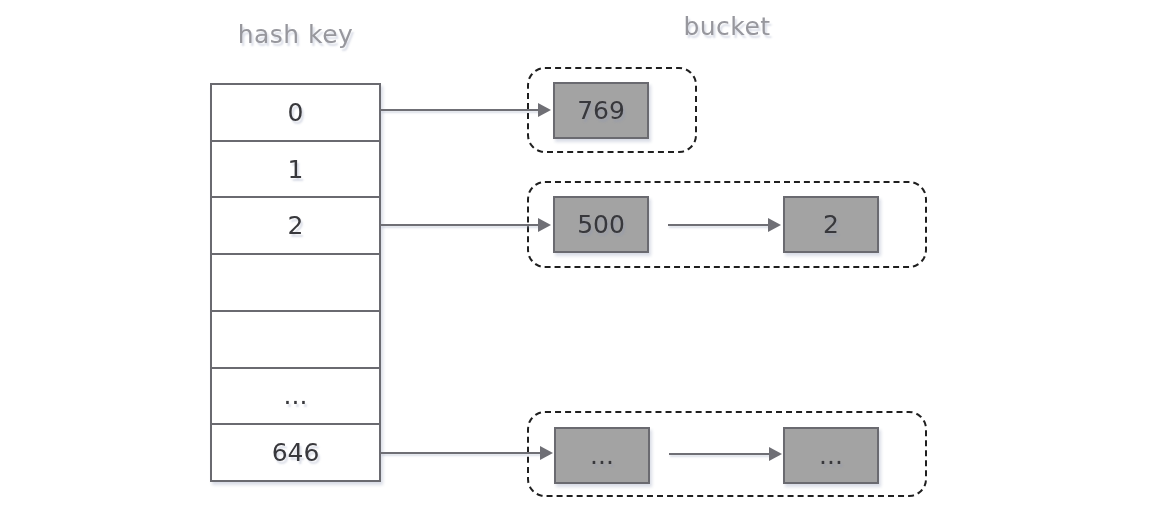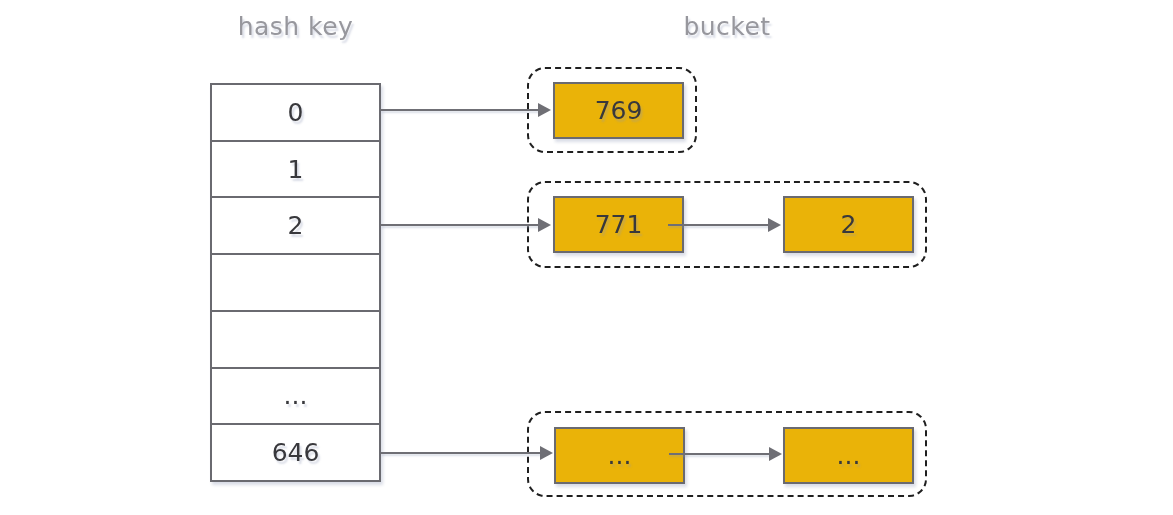--- a/index.html
+++ b/index.html
@@ -50,22 +50,22 @@
     text-shadow: 2px 3px 2px var(--shadow_tint);
   }
   .hcell:first-child { border-top: none; }
   .bucket {
     position: absolute;
     border: 2px dashed var(--dashed_border);
     border-radius: 18px;
   }
   .node {
     position: absolute;
-    width: 131px; height: 57px;
-    background: #eab308;
+    width: 96px; height: 57px;
+    background: #a3a3a3;
     border: 2px solid var(--box_border);
     display: flex;
     align-items: center;
     justify-content: center;
     font-size: 25px;
     color: var(--text);
     box-shadow: 2px 3px 3px var(--shadow_tint);
     text-shadow: 2px 3px 2px var(--shadow_tint);
   }
   .arrow {
@@ -81,39 +81,39 @@
     border-left: 13px solid var(--arrow);
     border-top: 7px solid transparent;
     border-bottom: 7px solid transparent;
   }
 </style>
 </head>
 <body>
 
 <div class="canvas">
 
-  <div class="diagram-label" style="left:210px; top:12px; width:171px;text-align:center;">hash key</div>
+  <div class="diagram-label" style="left:210px; top:20px; width:171px;text-align:center;">hash key</div>
   <div class="diagram-label" style="left:527px; top:12px; width:400px;">bucket</div>
 
   <div class="htable">
     <div class="hcell">0</div>
     <div class="hcell">1</div>
     <div class="hcell">2</div>
     <div class="hcell"></div>
     <div class="hcell"></div>
     <div class="hcell">...</div>
     <div class="hcell">646</div>
   </div>
 
   <div class="bucket" style="left:527px; top:67px; width:170px; height:86px;">
     <div class="node" style="left:24px; top:13px;">769</div>
   </div>
 
   <div class="bucket" style="left:527px; top:181px; width:400px; height:87px;">
-    <div class="node" style="left:24px; top:13px;">771</div>
+    <div class="node" style="left:24px; top:13px;">500</div>
     <div class="node" style="left:254px; top:13px;">2</div>
   </div>
 
   <div class="bucket" style="left:527px; top:411px; width:400px; height:86px;">
     <div class="node" style="left:25px; top:14px;">...</div>
     <div class="node" style="left:254px; top:14px;">...</div>
   </div>
 
   <div class="arrow" style="left:381px; top:109px; width:158px;">
     <span class="arrow-head"></span>

